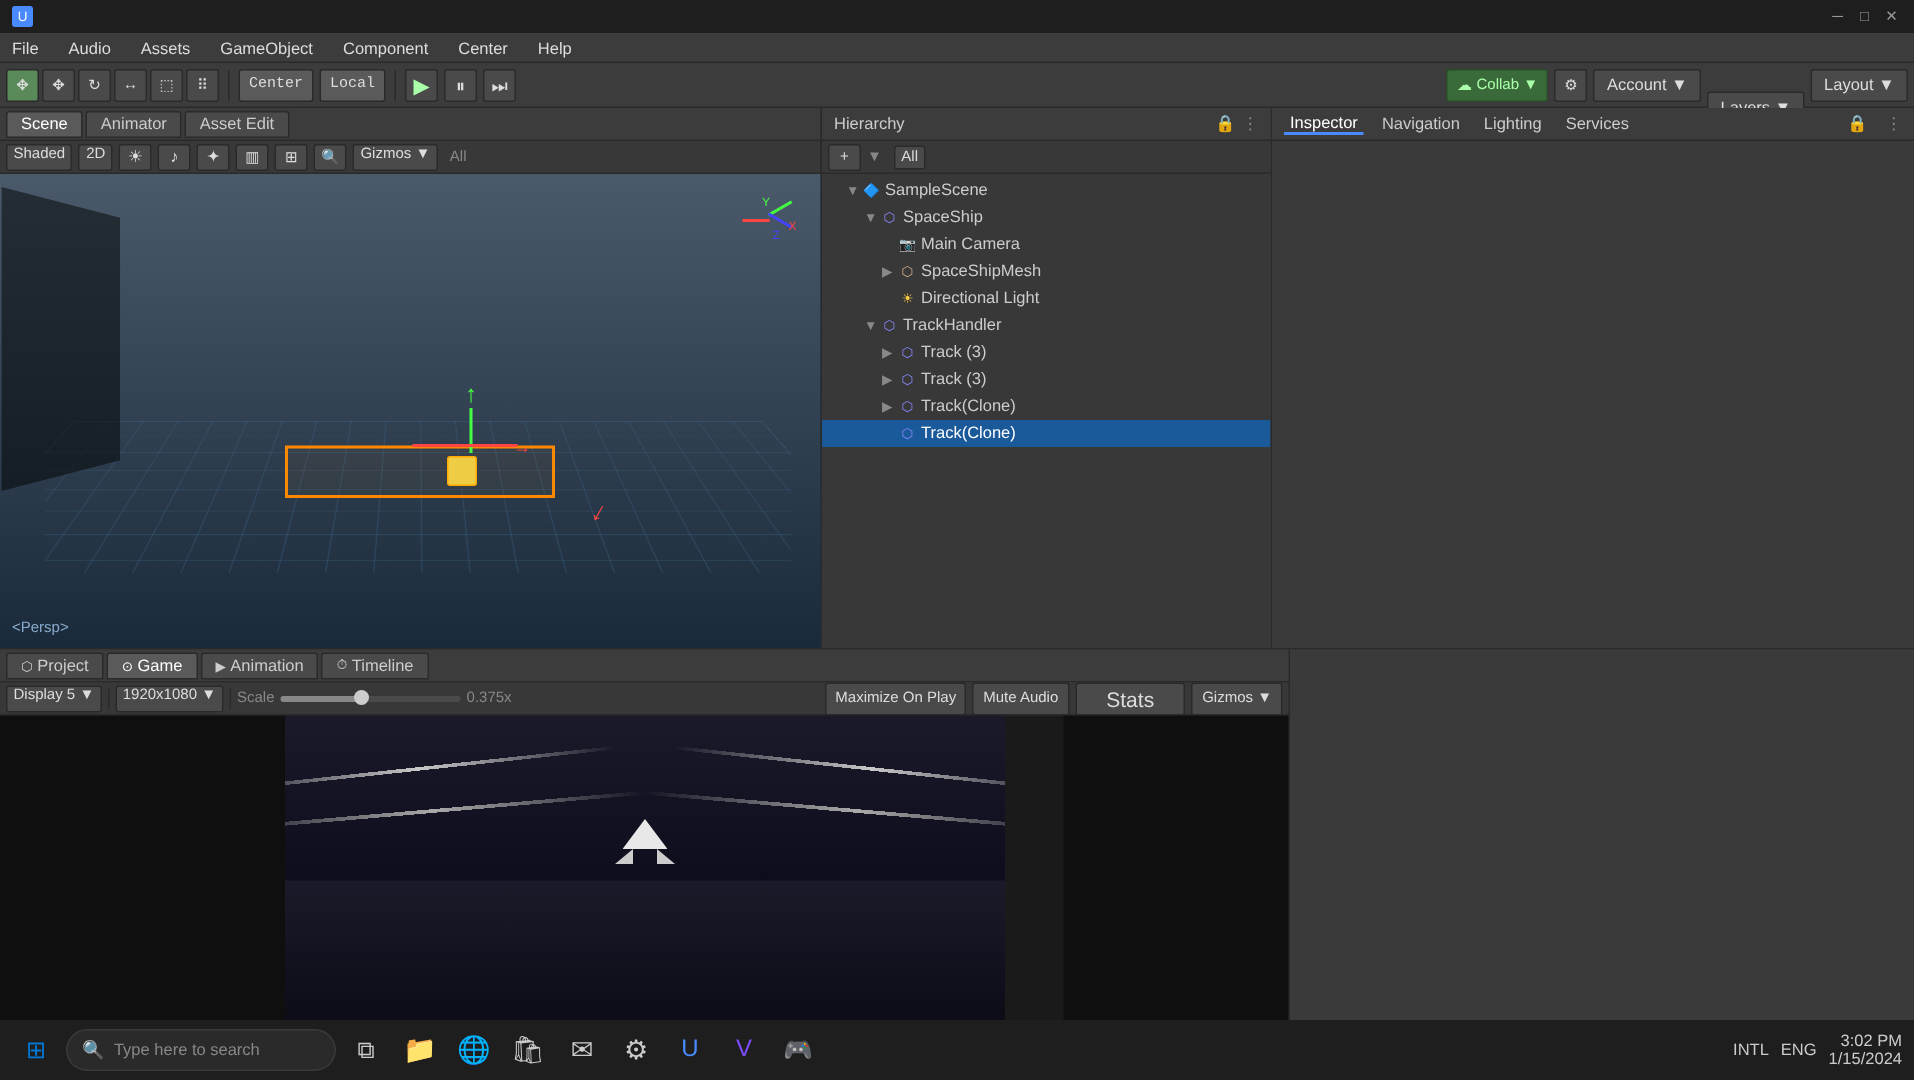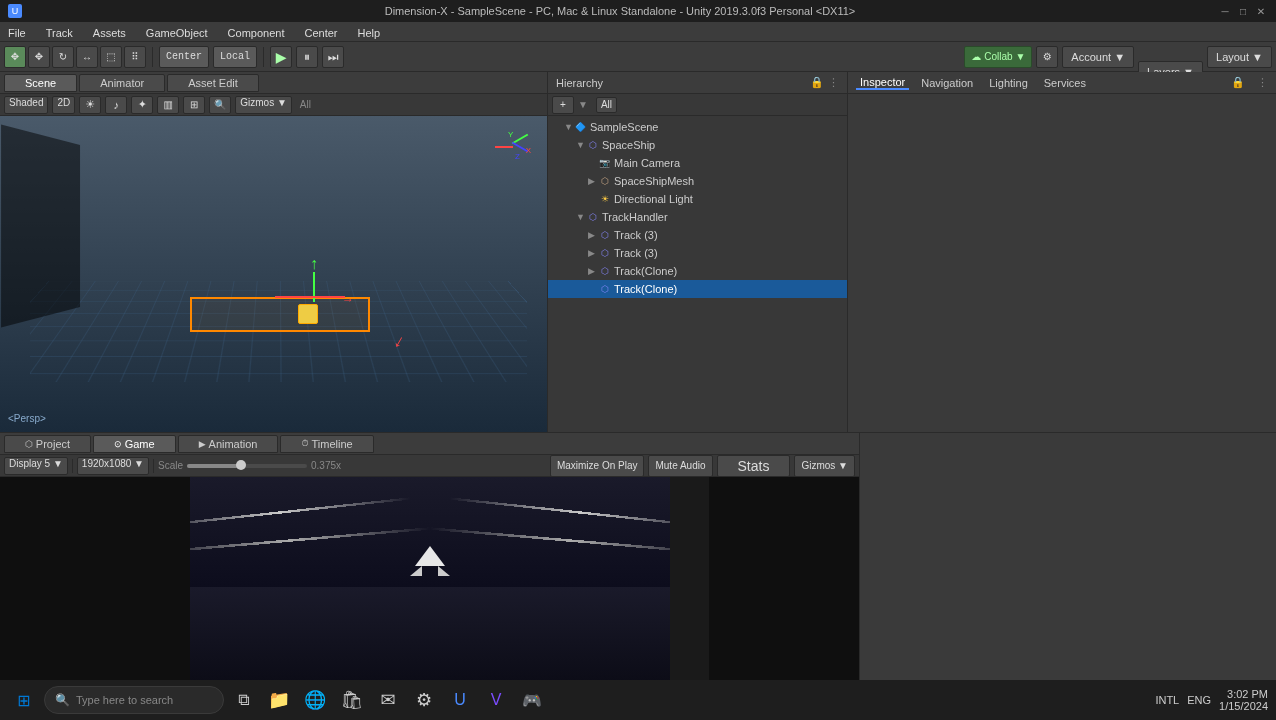--- a/index.html
+++ b/index.html
@@ -90,21 +90,21 @@
       height: 22px;
       background: #3c3c3c;
       display: flex;
       align-items: center;
       padding: 0 4px;
       gap: 2px;
       border-bottom: 1px solid #2a2a2a;
     }
     .panel-tab {
       height: 18px;
-      padding: 0 20px;
+      padding: 0 9px;
       font-size: 11px;
       background: #4a4a4a;
       border: 1px solid #2a2a2a;
       border-radius: 2px 2px 0 0;
       cursor: pointer;
       display: flex;
       align-items: center;
       color: #ccc;
     }
     .panel-tab.active { background: #5a5a5a; color: #fff; }
@@ -405,31 +405,30 @@
       border-radius: 2px;
     }
   </style>
 </head>
 <body>
 
 <div id="titlebar">
   <div style="display:flex; align-items:center; gap:6px;">
     <div style="width:14px;height:14px;background:#4a8aff;border-radius:2px;font-size:9px;color:white;display:flex;align-items:center;justify-content:center;">U</div>
   </div>
-  <div id="titlebar-title" style="font-size:11px;color:#bbb;">Dimension-X - SampleScene - PC, Mac &amp; Linux Standalone - Unity 2019.3.0f3 Personal &lt;DX11&gt;</div>
   <div id="titlebar-controls">
     <div class="title-btn">─</div>
     <div class="title-btn">□</div>
     <div class="title-btn">✕</div>
   </div>
 </div>
 
 <div id="menubar">
   <div class="menu-item">File</div>
-  <div class="menu-item">Track</div>
+  <div class="menu-item">Audio</div>
   <div class="menu-item">Assets</div>
   <div class="menu-item">GameObject</div>
   <div class="menu-item">Component</div>
   <div class="menu-item">Center</div>
   <div class="menu-item">Help</div>
 </div>
 
 <div id="toolbar">
   <div class="toolbar-group">
     <div class="toolbar-btn active" title="Hand Tool">✥</div>

